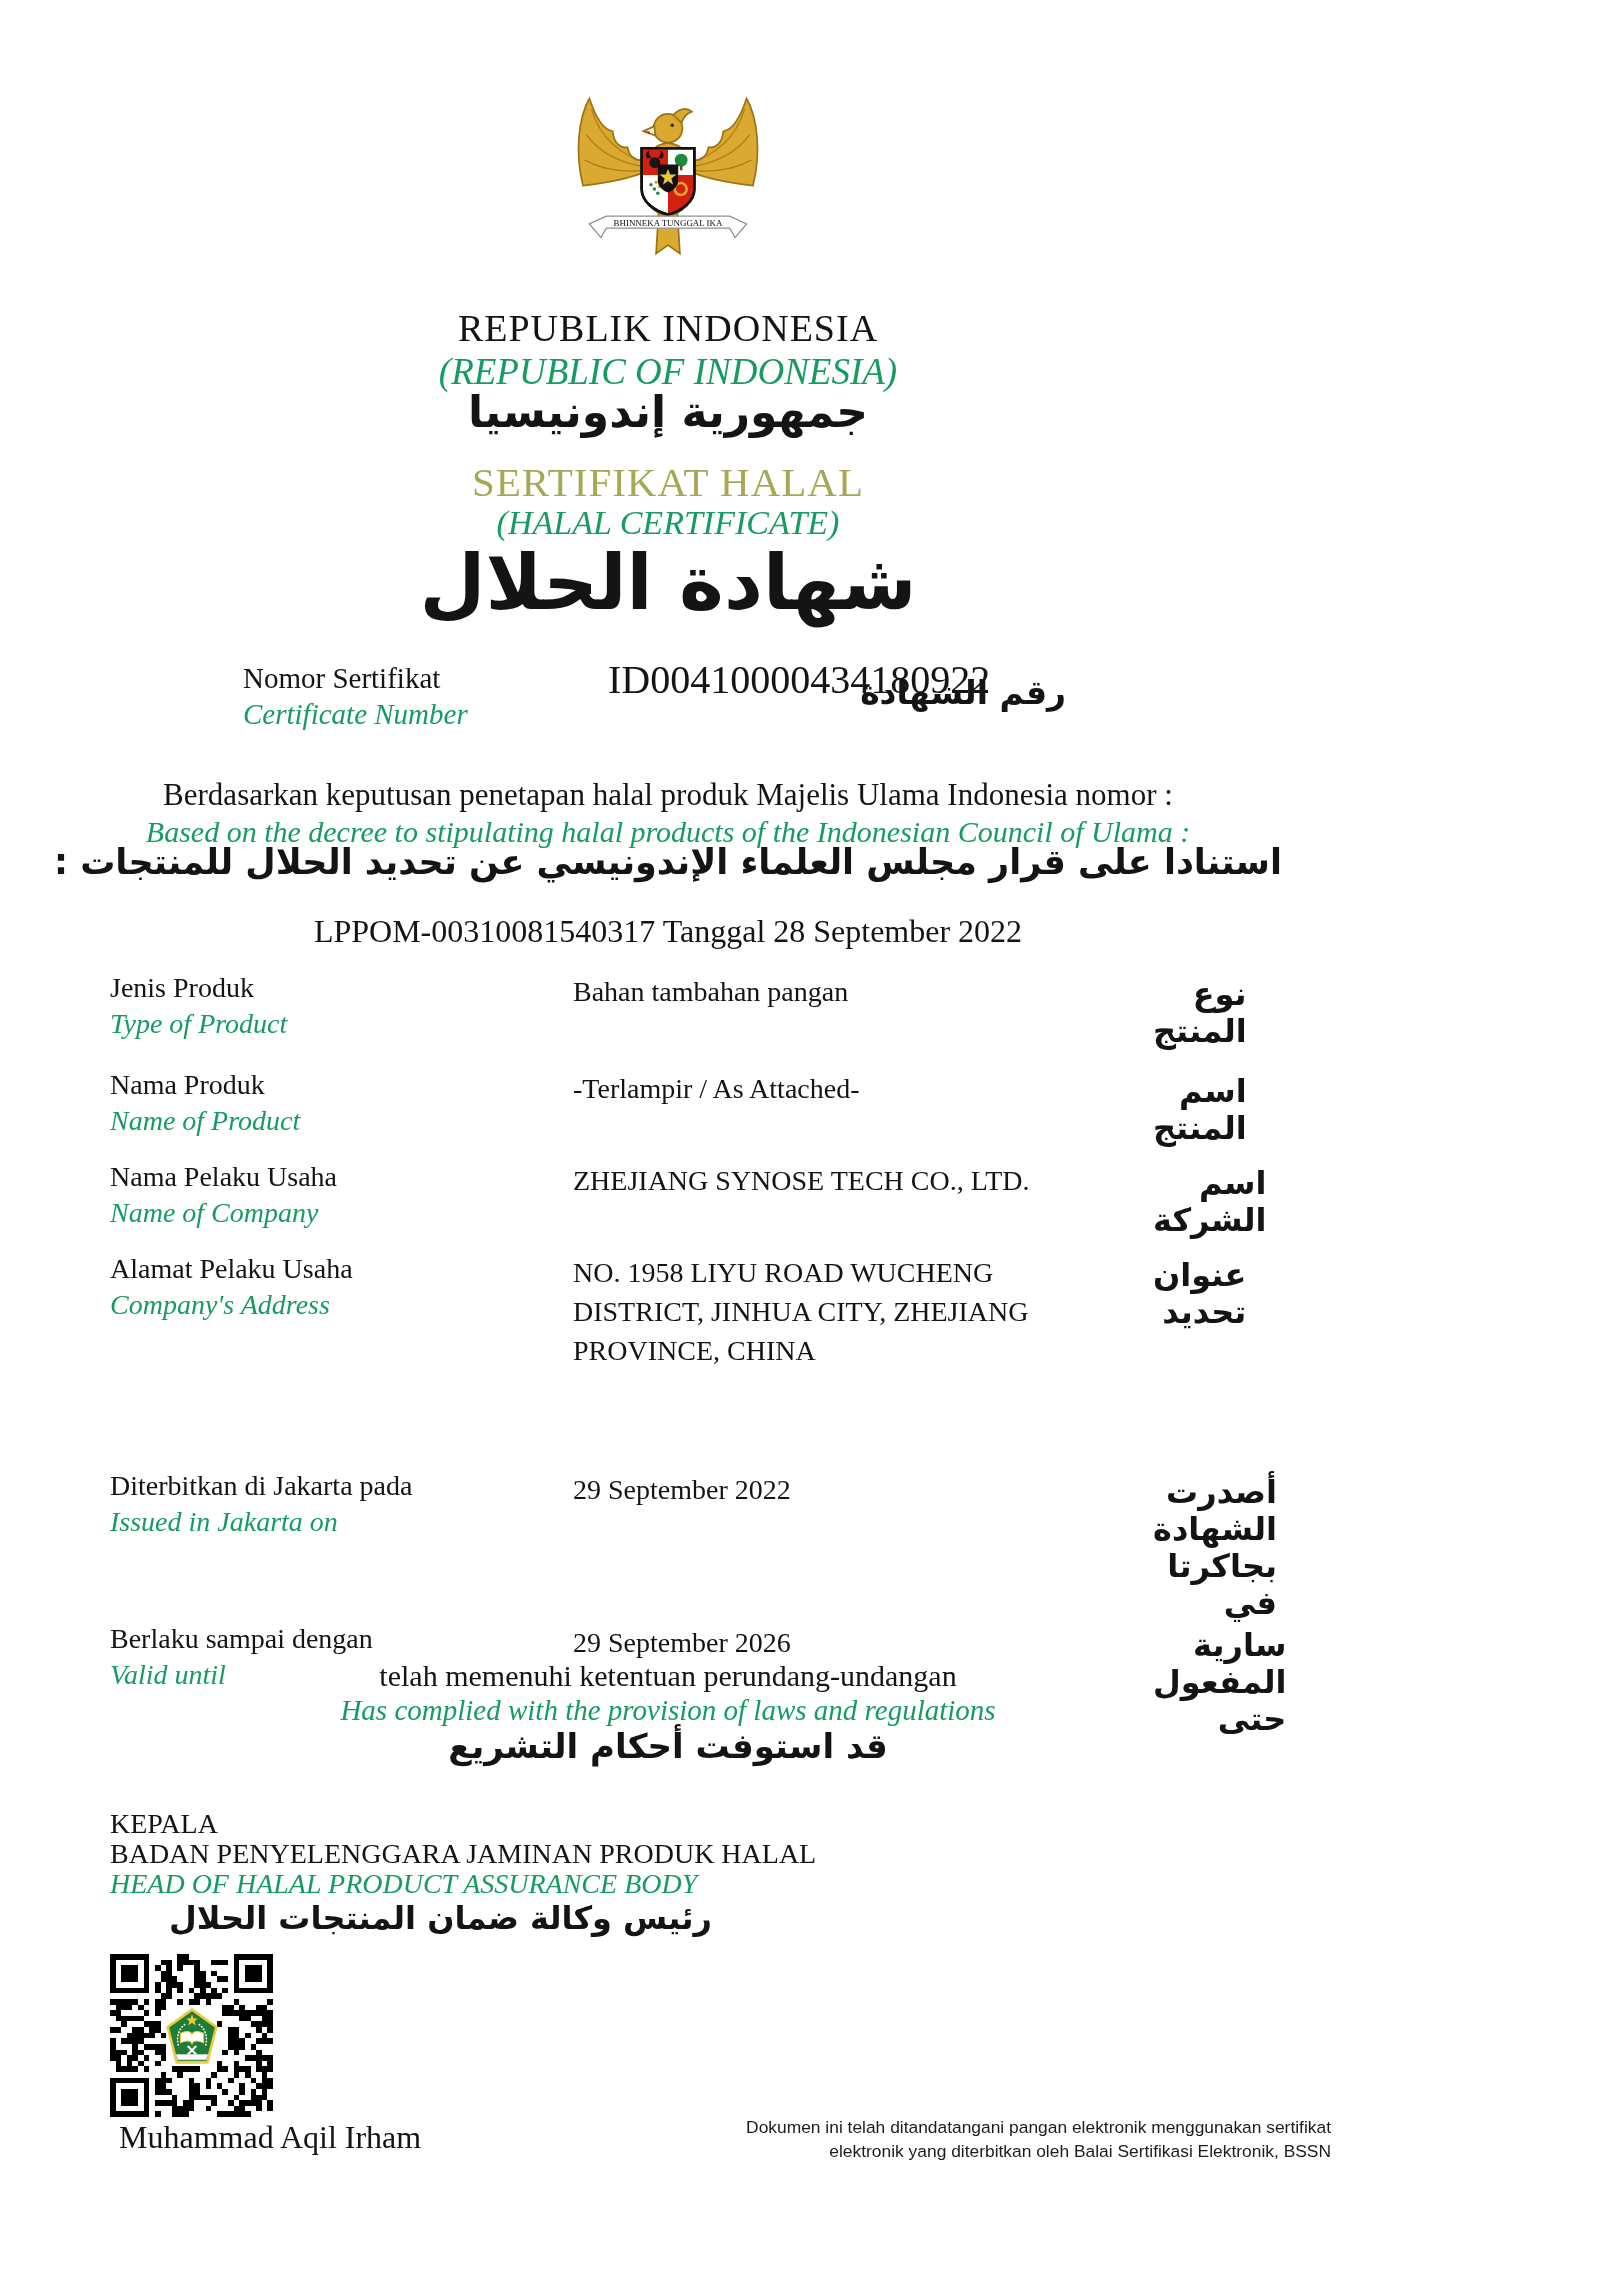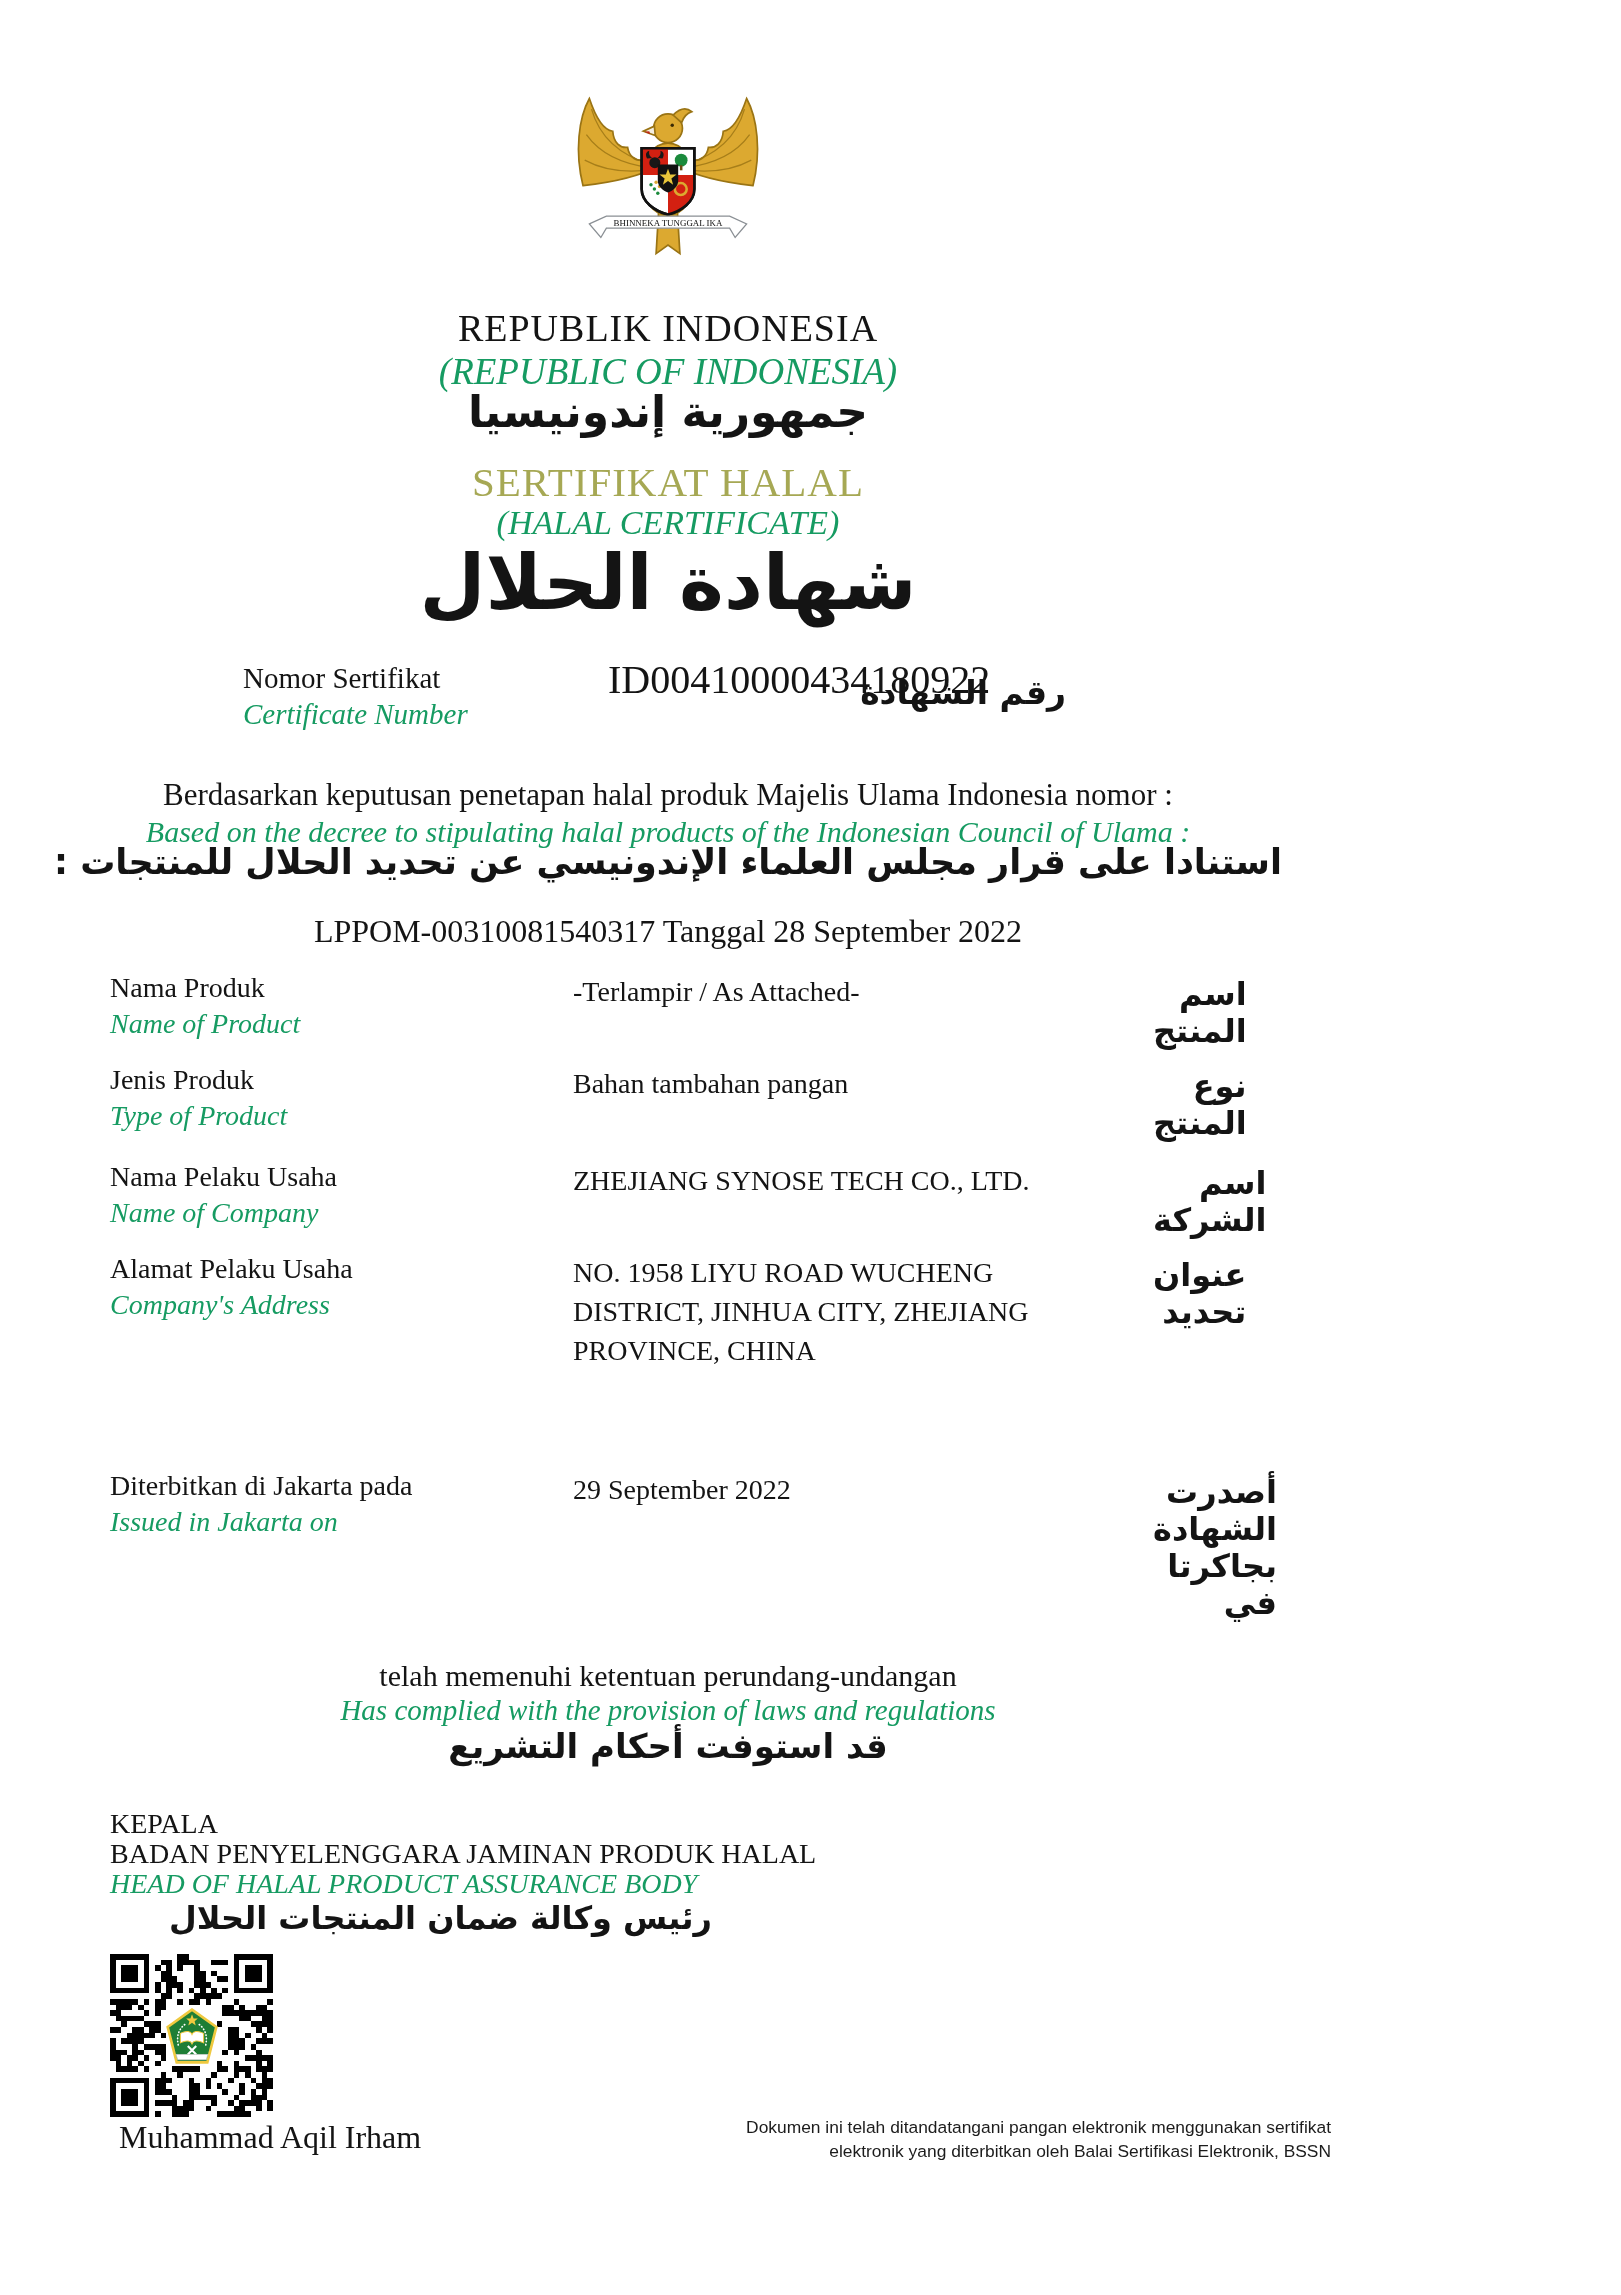--- a/index.html
+++ b/index.html
@@ -176,35 +176,35 @@
   </div>
   <div class="abs cn-value">ID00410000434180922</div>
   <div class="abs cn-ar arabic">رقم الشهادة</div>
 
   <div class="abs center d1">Berdasarkan keputusan penetapan halal produk Majelis Ulama Indonesia nomor :</div>
   <div class="abs center d2 green italic">Based on the decree to stipulating halal products of the Indonesian Council of Ulama :</div>
   <div class="abs center d3 arabic">استنادا على قرار مجلس العلماء الإندونيسي عن تحديد الحلال للمنتجات :</div>
   <div class="abs center d4">LPPOM-00310081540317 Tanggal 28 September 2022</div>
 
   <div class="abs fields">
+    <div class="frow mh190">
+      <div class="lbl">
+        <div>Jenis Produk</div>
+        <div class="en green italic">Type of Product</div>
+      </div>
+      <div class="val">Bahan tambahan pangan</div>
+      <div class="ar arabic">نوع المنتج</div>
+    </div>
     <div class="frow mh180">
       <div class="lbl">
         <div>Nama Produk</div>
         <div class="en green italic">Name of Product</div>
       </div>
       <div class="val">-Terlampir / As Attached-</div>
       <div class="ar arabic">اسم المنتج</div>
-    </div>
-    <div class="frow mh190">
-      <div class="lbl">
-        <div>Jenis Produk</div>
-        <div class="en green italic">Type of Product</div>
-      </div>
-      <div class="val">Bahan tambahan pangan</div>
-      <div class="ar arabic">نوع المنتج</div>
     </div>
     <div class="frow mh180">
       <div class="lbl">
         <div>Nama Pelaku Usaha</div>
         <div class="en green italic">Name of Company</div>
       </div>
       <div class="val">ZHEJIANG SYNOSE TECH CO., LTD.</div>
       <div class="ar arabic">اسم الشركة</div>
     </div>
     <div class="frow mh425">
@@ -216,20 +216,28 @@
       <div class="ar arabic">عنوان تحديد</div>
     </div>
     <div class="frow mh175">
       <div class="lbl">
         <div>Diterbitkan di Jakarta pada</div>
         <div class="en green italic">Issued in Jakarta  on</div>
       </div>
       <div class="val">29 September 2022</div>
       <div class="ar arabic">أصدرت الشهادة بجاكرتا في</div>
     </div>
+    <div class="frow">
+      <div class="lbl">
+        <div>Berlaku sampai dengan</div>
+        <div class="en green italic">Valid until</div>
+      </div>
+      <div class="val">29 September 2026</div>
+      <div class="ar arabic">سارية المفعول حتى</div>
+    </div>
   </div>
 
   <div class="abs center c1">telah memenuhi ketentuan perundang-undangan</div>
   <div class="abs center c2 green italic">Has complied with the provision of laws and regulations</div>
   <div class="abs center c3 arabic">قد استوفت أحكام التشريع</div>
 
   <div class="abs s1">KEPALA</div>
   <div class="abs s2">BADAN PENYELENGGARA JAMINAN PRODUK HALAL</div>
   <div class="abs s3 green italic">HEAD OF HALAL PRODUCT ASSURANCE BODY</div>
   <div class="abs s-ar arabic">رئيس وكالة ضمان المنتجات الحلال</div>

